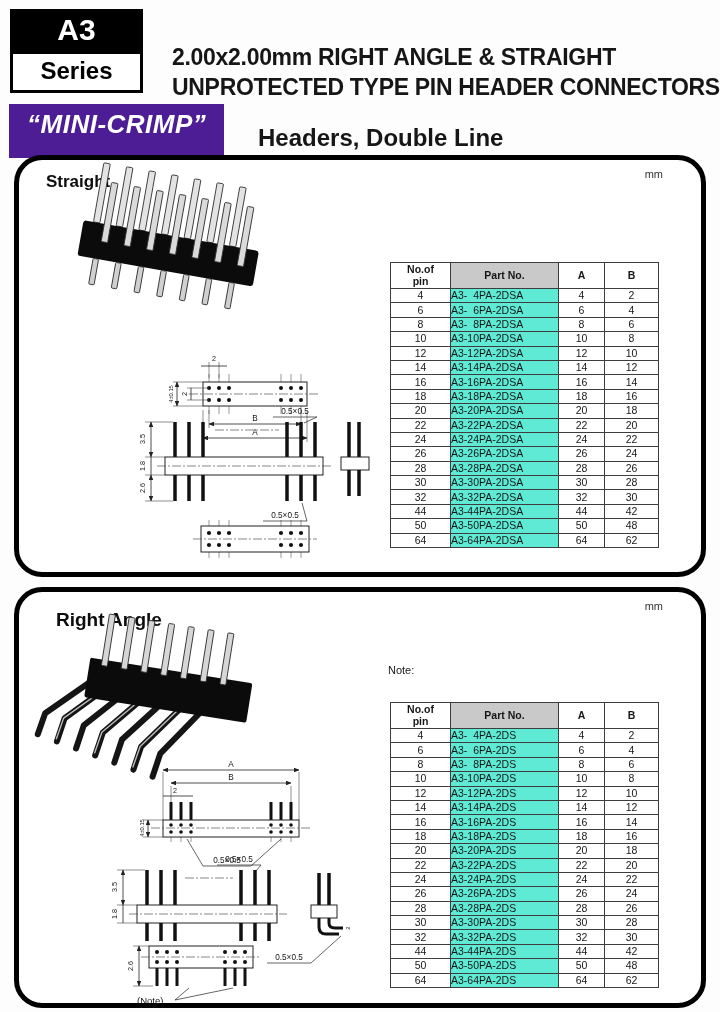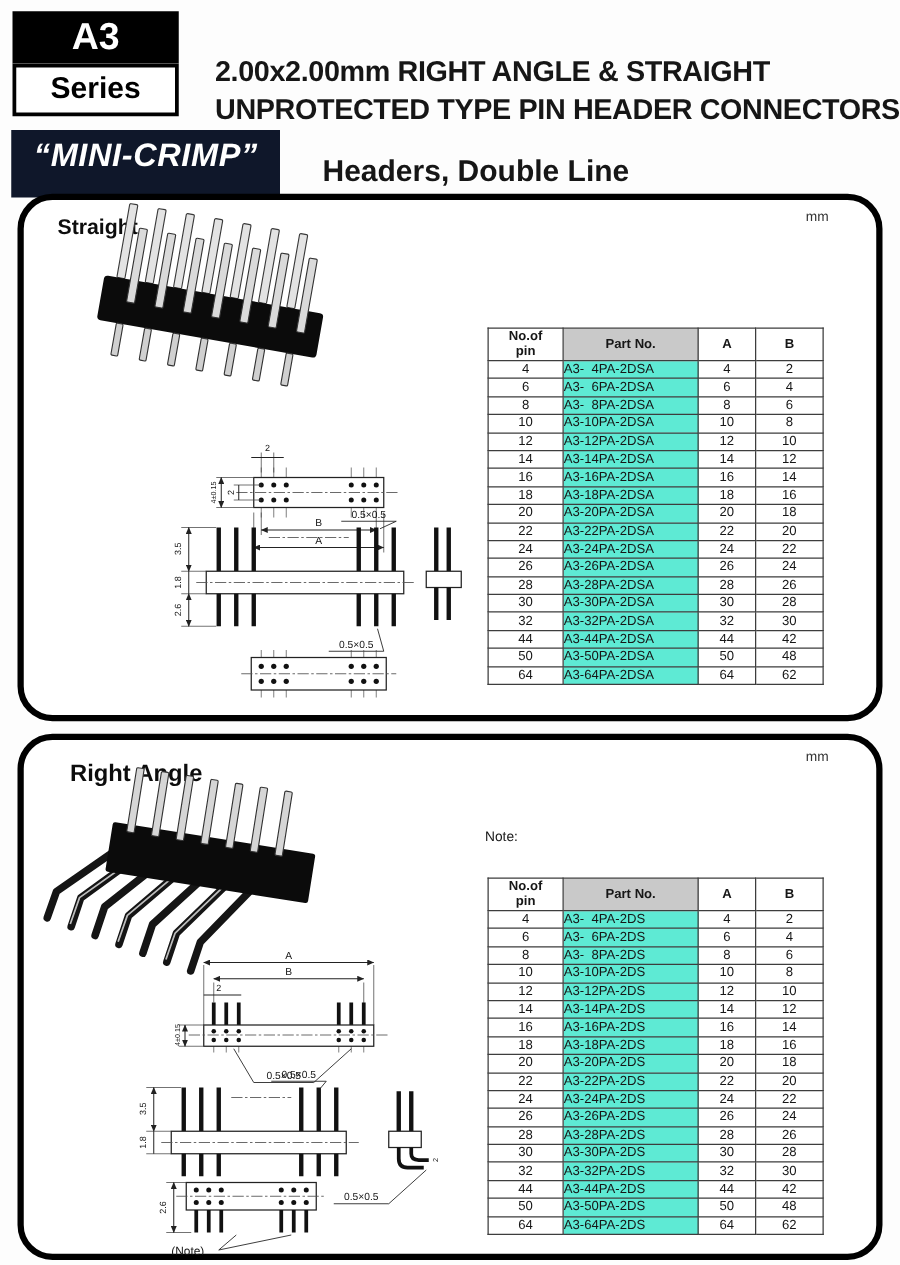--- a/index.html
+++ b/index.html
@@ -8,21 +8,21 @@
     font-family:"Liberation Sans",sans-serif;color:#161616;overflow:hidden;
   }
   
   .a3-box{position:absolute;left:10px;top:9px;width:133px;height:42px;background:#000;
     color:#fff;font-size:30px;font-weight:bold;text-align:center;line-height:42px;}
   .series-box{position:absolute;left:10px;top:51px;width:133px;height:42px;background:#fff;
     border:3px solid #000;box-sizing:border-box;font-size:24px;font-weight:bold;
     text-align:center;line-height:34px;color:#000;}
   .main-title{position:absolute;left:172px;top:22px;font-size:23px;font-weight:bold;
     line-height:30px;letter-spacing:-0.3px;white-space:nowrap;margin-top:20px;}
-  .crimp-badge{position:absolute;left:9px;top:104px;height:54px;background:#0f172a;color:#fff;
+  .crimp-badge{position:absolute;left:9px;top:104px;height:54px;background:#4c1d95;color:#fff;
     font-size:26px;font-weight:bold;font-style:italic;line-height:41px;padding:0 18px;letter-spacing:.5px;}
   .subtitle{position:absolute;left:258px;top:124px;font-size:24px;font-weight:bold;}
   
   .panel{position:absolute;left:14px;width:692px;background:#fff;border:5px solid #000;
     border-radius:28px;box-sizing:border-box;}
   #panel-straight{top:155px;height:422px;}
   #panel-right{top:587px;height:421px;}
   .panel-h{position:absolute;font-weight:bold;color:#0d0d0d;}
   #panel-straight .panel-h{left:27px;top:12px;font-size:17px;}
   #panel-right .panel-h{left:37px;top:17px;font-size:19px;}

